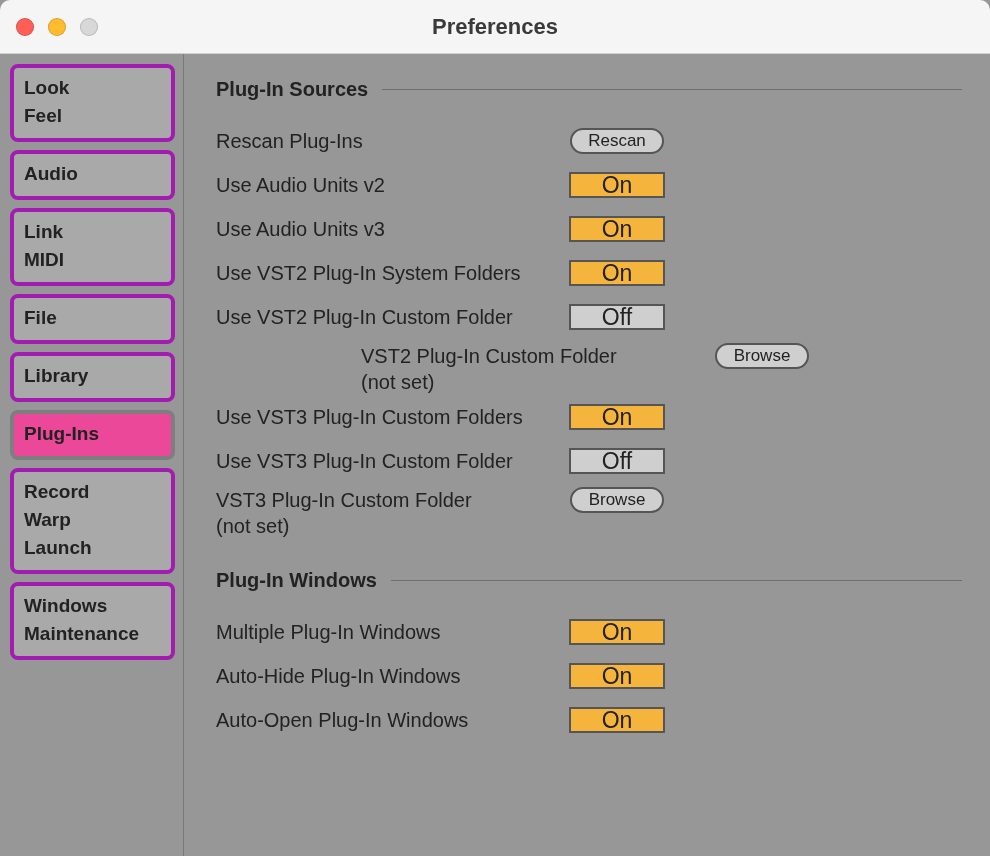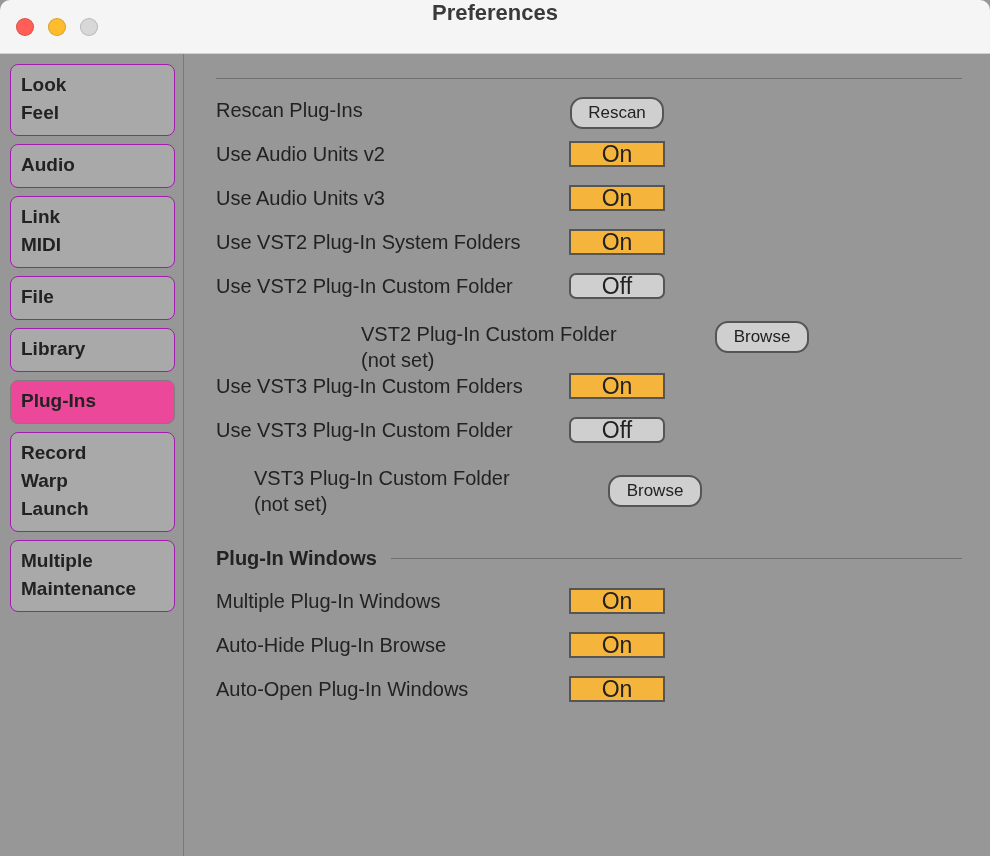--- a/index.html
+++ b/index.html
@@ -9,21 +9,21 @@
     background: #979797;
   }
   
   .titlebar {
     height: 54px;
     background: #f5f5f5;
     border-top-left-radius: 10px;
     border-top-right-radius: 10px;
     position: relative;
     display: flex;
-    align-items: flex-start;
+    align-items: center;
     justify-content: center;
     border-bottom: 1px solid #d0d0d0;
   }
   .traffic-lights {
     position: absolute;
     left: 16px;
     top: 18px;
     display: flex;
     gap: 14px;
   }
@@ -46,21 +46,21 @@
   .sidebar {
     width: 184px;
     padding: 10px 8px 10px 10px;
     display: flex;
     flex-direction: column;
     gap: 8px;
     border-right: 1px solid #7a7a7a;
   }
   .sidebar-group {
     background: #a9a9a9;
-    border: 1px solid #a21caf;
+    border: 4px solid #a21caf;
     border-radius: 8px;
     padding: 6px 10px 8px 10px;
   }
   .sidebar-group.active {
     background: #ec4899;
     border-color: #7e7e7e;
   }
   .sidebar-line {
     font-size: 19px;
     font-weight: 700;
@@ -88,39 +88,40 @@
     color: #222;
     white-space: nowrap;
   }
   .section-rule {
     flex: 1;
     height: 0;
     border-top: 1px solid #6f6f6f;
   }
   .row {
     display: flex;
+    align-items: center;
     min-height: 44px;
   }
   .row-label {
     width: 346px;
     font-size: 20px;
     color: #222;
     line-height: 26px;
   }
   .row-label .subtext {
     display: block;
   }
   .control-cell {
     width: 110px;
     display: flex;
     justify-content: center;
   }
   .pill-button {
     min-width: 94px;
-    height: 32px;
+    height: 26px;
     border-radius: 13px;
     background: #cfcfcf;
     border: 2px solid #555;
     font-size: 17px;
     font-weight: 500;
     color: #222;
     display: inline-flex;
     align-items: center;
     justify-content: center;
     padding: 0 10px;
@@ -131,21 +132,21 @@
     height: 26px;
     border: 2px solid #555;
     font-size: 23px;
     font-weight: 500;
     display: inline-flex;
     align-items: center;
     justify-content: center;
     cursor: pointer;
   }
   .toggle.on  { background: #f5b43c; color: #222; }
-  .toggle.off { background: #cfcfcf; color: #222; border-radius: 7px; }
+  .toggle.off { background: #cfcfcf; color: #222; }
   .section-gap { height: 20px; }
 </style>
 </head>
 <body>
 
 <div class="titlebar">
   <div class="traffic-lights">
     <div class="light red"></div>
     <div class="light yellow"></div>
     <div class="light gray"></div>
@@ -174,28 +175,29 @@
       </div>
       <div class="sidebar-group active">
         <div class="sidebar-line">Plug-Ins</div>
       </div>
       <div class="sidebar-group">
         <div class="sidebar-line">Record</div>
         <div class="sidebar-line">Warp</div>
         <div class="sidebar-line">Launch</div>
       </div>
       <div class="sidebar-group">
-        <div class="sidebar-line">Multiple</div>
+        <div class="sidebar-line">Windows</div>
         <div class="sidebar-line">Maintenance</div>
       </div>
     </div>
 
   <div class="content">
 
     <div class="section-header">
+      <span class="section-title">Plug-In Sources</span>
       <span class="section-rule"></span>
     </div>
 
     <div class="row">
       <div class="row-label">Rescan Plug-Ins</div>
       <div class="control-cell">
         <div class="pill-button">Rescan</div>
       </div>
     </div>
 
@@ -244,21 +246,21 @@
       </div>
     </div>
 
     <div class="row">
       <div class="row-label">Use VST3 Plug-In Custom Folder</div>
       <div class="control-cell">
         <div class="toggle off">Off</div>
       </div>
     </div>
 
-    <div class="row" style="align-items:center; padding-top:4px;margin-left:38px;">
+    <div class="row" style="align-items:flex-start; padding-top:4px;">
       <div class="row-label">
         <span>VST3 Plug-In Custom Folder</span>
         <span class="subtext">(not set)</span>
       </div>
       <div class="control-cell">
         <div class="pill-button">Browse</div>
       </div>
     </div>
 
     <div class="section-gap"></div>
@@ -269,21 +271,21 @@
     </div>
 
     <div class="row">
       <div class="row-label">Multiple Plug-In Windows</div>
       <div class="control-cell">
         <div class="toggle on">On</div>
       </div>
     </div>
 
     <div class="row">
-      <div class="row-label">Auto-Hide Plug-In Browse</div>
+      <div class="row-label">Auto-Hide Plug-In Windows</div>
       <div class="control-cell">
         <div class="toggle on">On</div>
       </div>
     </div>
 
     <div class="row">
       <div class="row-label">Auto-Open Plug-In Windows</div>
       <div class="control-cell">
         <div class="toggle on">On</div>
       </div>

